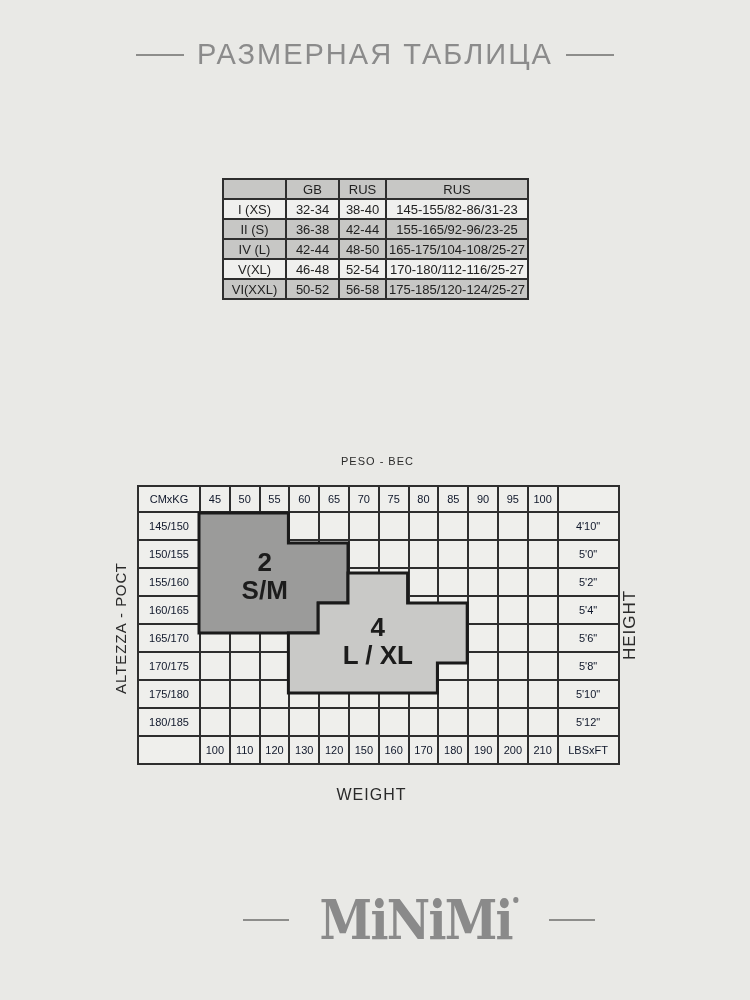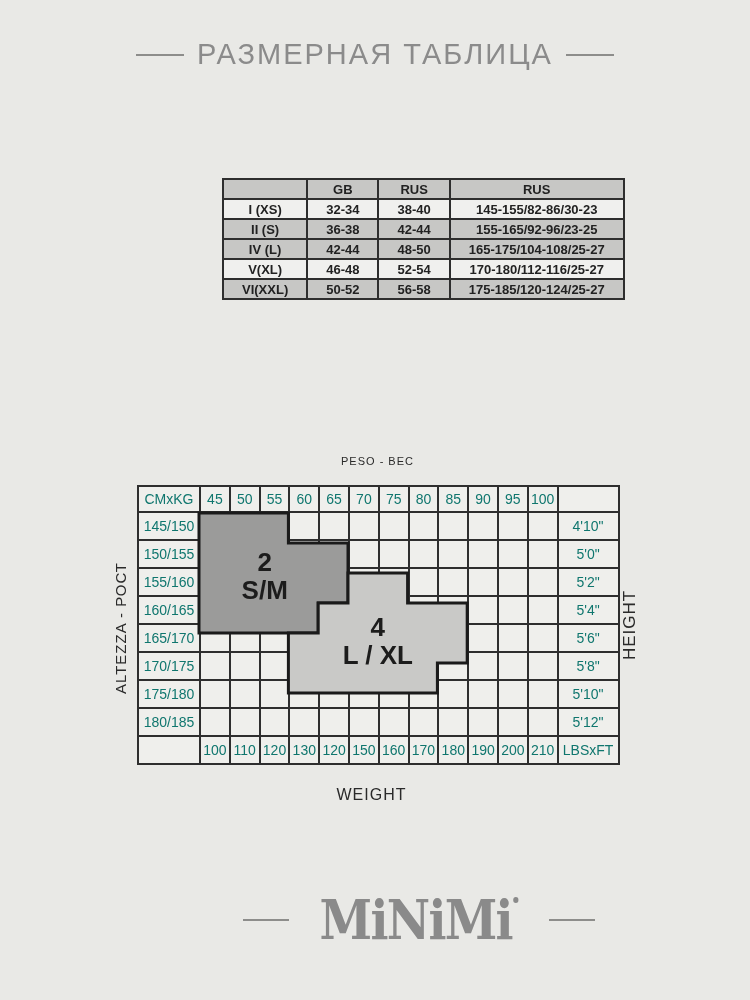--- a/index.html
+++ b/index.html
@@ -26,35 +26,35 @@
   
   table{border-collapse:collapse;}
   .size-table{
     position:absolute;left:222px;top:178px;
     table-layout:fixed;
     font-size:13px;color:#222;
   }
   .size-table th,.size-table td{
     border:2px solid #2e2e2e;
     text-align:center;vertical-align:middle;
-    height:18px;padding:0 18px;
+    height:18px;padding:0 0;
     background:#f0f0ee;
-    font-weight:700;overflow:hidden;white-space:nowrap;
+    font-weight:400;overflow:hidden;white-space:nowrap;
   }
   .size-table tr.shade th,.size-table tr.shade td{background:#c7c7c5;}
 
   
   .peso-label{
     position:absolute;left:137px;top:455px;width:481px;
     text-align:center;font-size:11px;color:#2a2a2a;letter-spacing:1px;
   }
   .grid-wrap{position:absolute;left:137px;top:485px;width:481px;height:298px;}
   .grid-table{
     table-layout:fixed;width:481px;
-    font-size:14px;color:#0f766e;
+    font-size:11px;color:#0f172a;
   }
   .grid-table td{
     border:2px solid #2e2e2e;
     background:#efefec;
     text-align:center;vertical-align:middle;
     padding:0;overflow:hidden;white-space:nowrap;
   }
   .grid-table tr.hdr td{height:24px;}
   .grid-table tr.datarow td{height:26px;}
   .grid-table tr.ftr td{height:26px;}
@@ -113,21 +113,21 @@
         <tr class="shade">
           <th></th>
           <th>GB</th>
           <th>RUS</th>
           <th>RUS</th>
         </tr>
         <tr>
           <td>I (XS)</td>
           <td>32-34</td>
           <td>38-40</td>
-          <td>145-155/82-86/30-23</td>
+          <td>145-155/82-86/31-23</td>
         </tr>
         <tr class="shade">
           <td>II (S)</td>
           <td>36-38</td>
           <td>42-44</td>
           <td>155-165/92-96/23-25</td>
         </tr>
         <tr class="shade">
           <td>IV (L)</td>
           <td>42-44</td>

